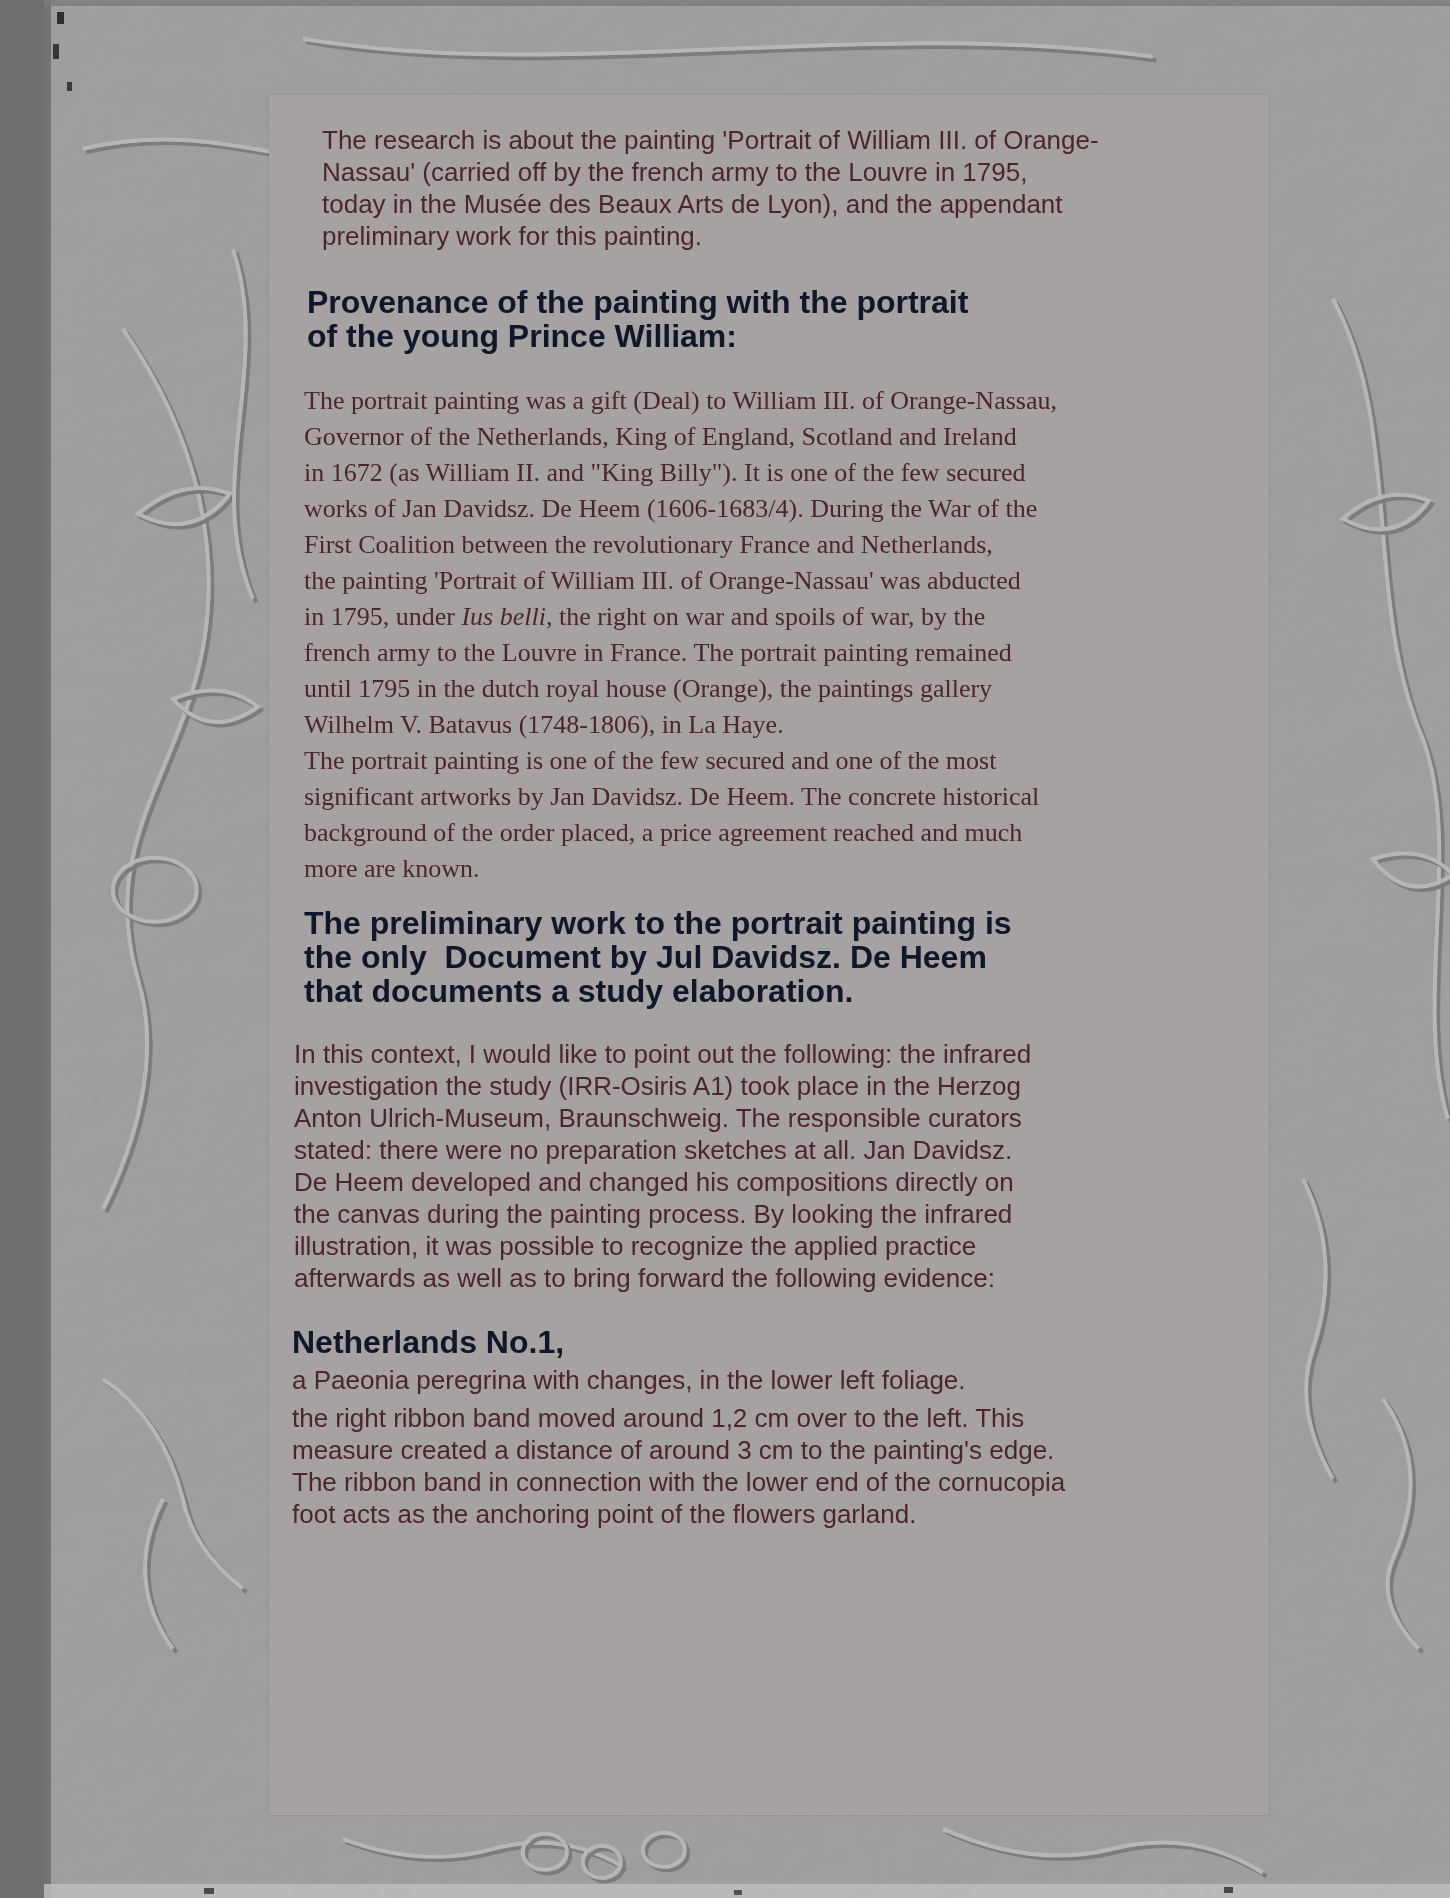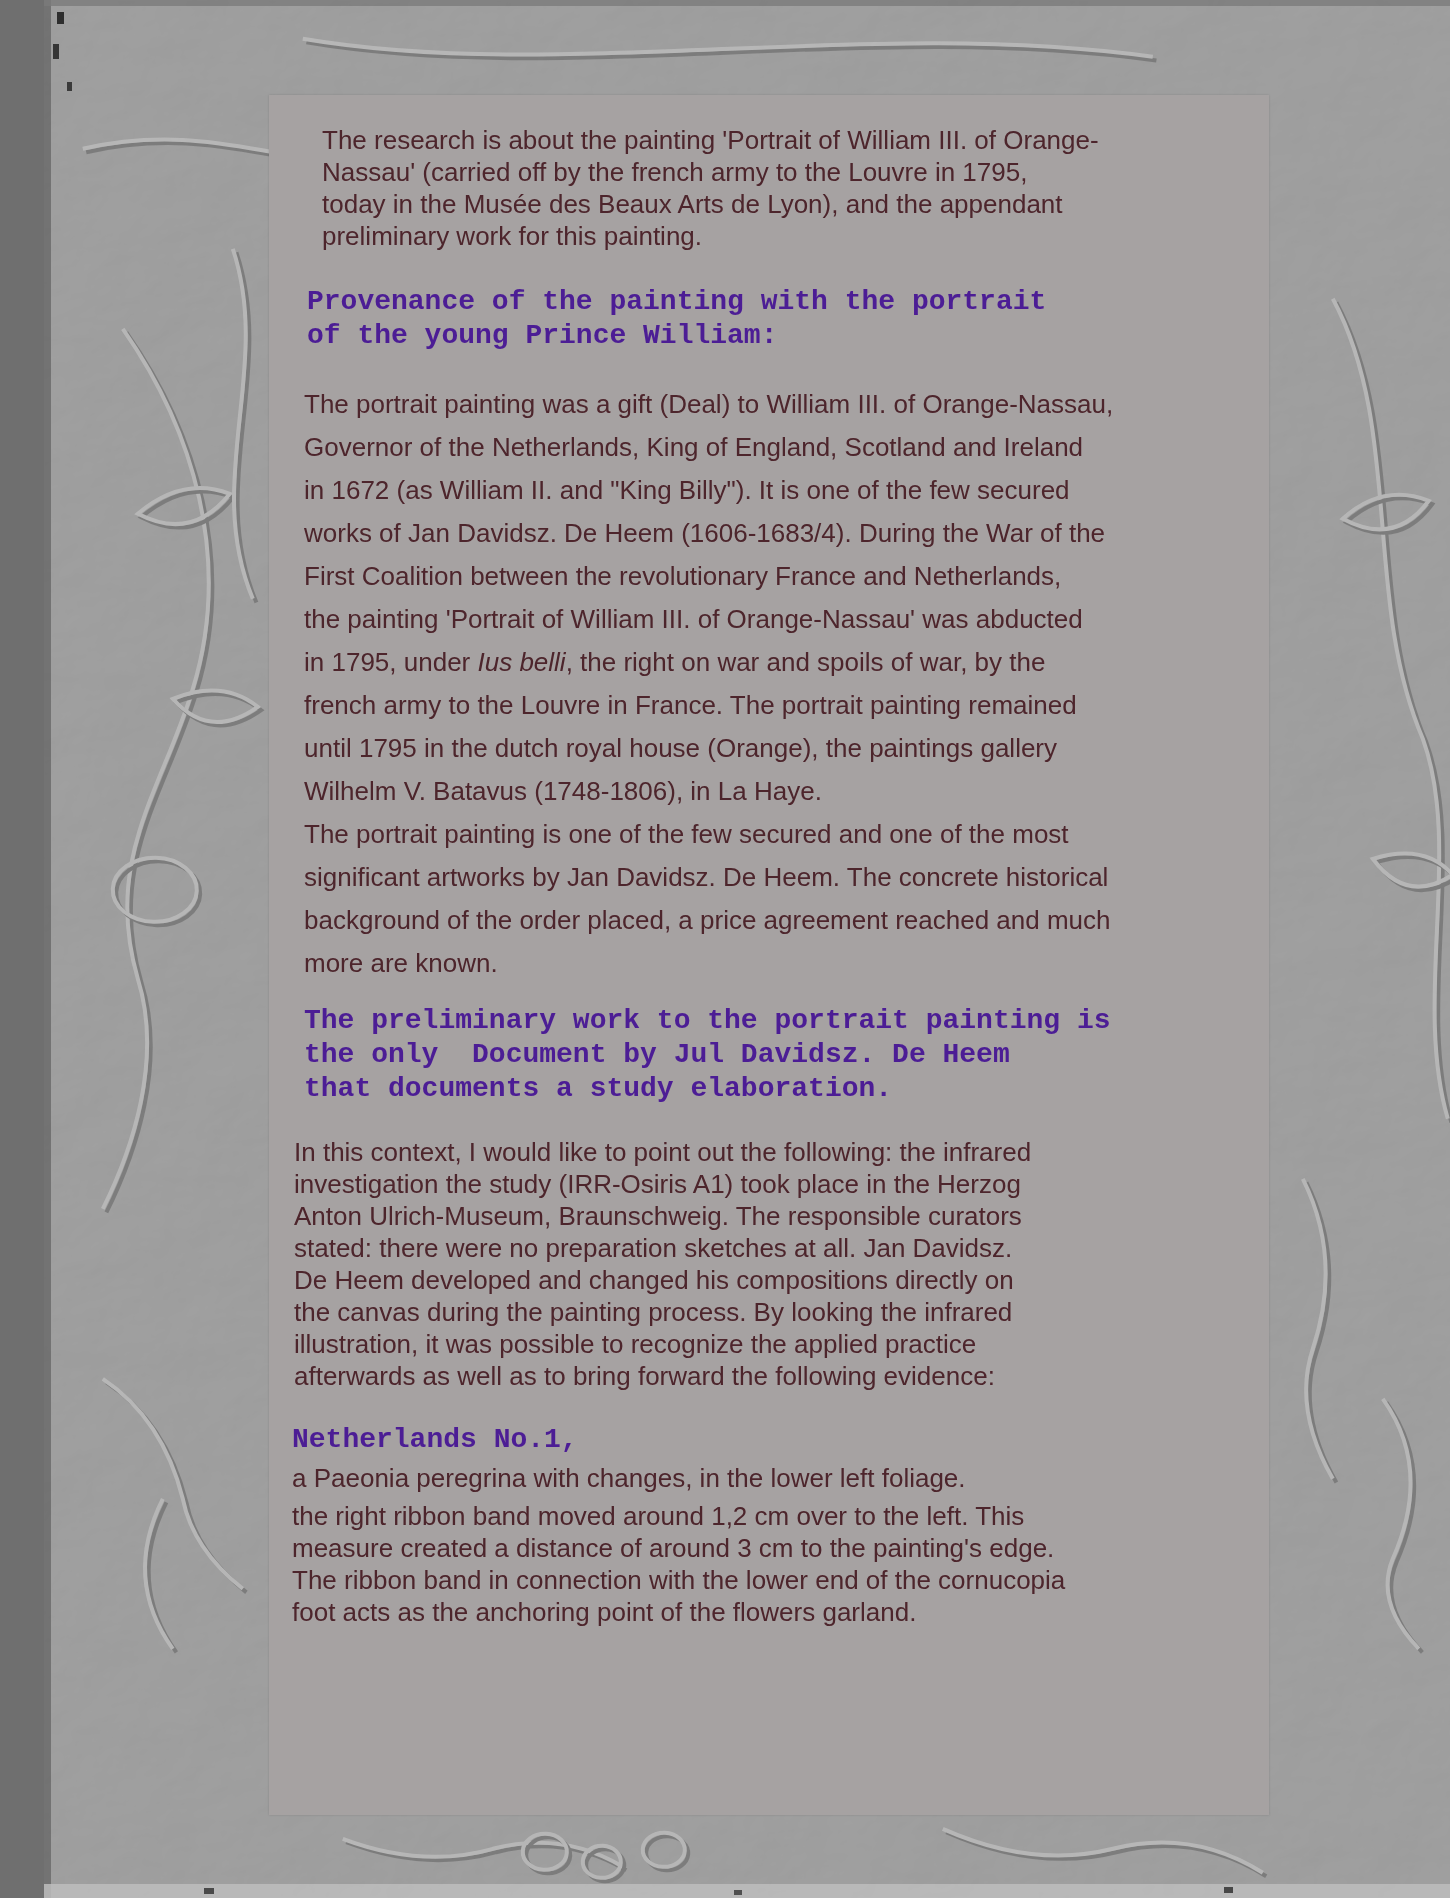--- a/index.html
+++ b/index.html
@@ -31,30 +31,30 @@
   }
   .tx {
     margin: 0 20px 0 0;
     white-space: pre-wrap;
     color: #4d252c;
     font-size: 26px;
     line-height: 32px;
     font-weight: normal;
   }
   .head {
-    font-family: Liberation Mono, monospace;
+    font-family: Liberation Sans, sans-serif;
     font-weight: bold;
-    color: #4c1d95;
-    font-size: 28px;
+    color: #0f172a;
+    font-size: 32px;
     line-height: 34px;
   }
   .it { font-style: italic; text-align: center; }
   .b1 { margin-top: 28px; margin-left: 53px; }
   .h1 { margin-top: 33px; margin-left: 38px; }
-  .b2 { margin-top: 30px; margin-left: 35px; line-height: 43px; }
+  .b2 { margin-top: 30px; margin-left: 35px; line-height: 36px; font-family: Liberation Serif, serif; }
   .h2 { margin-top: 19px; margin-left: 35px; }
   .b3 { margin-top: 30px; margin-left: 25px; }
   .ph1 { margin-top: 31px; margin-left: 23px; }
   .pb1 { margin-top: 5px; margin-left: 23px; }
   .ph2 { margin-top: 24px; margin-left: 23px; }
   .pb2 { margin-top: 6px; margin-left: 23px; }
   .ed { stroke: #626262; fill: none; }
   .el { stroke: #cbcbcb; fill: none; }
 </style>
 </head>

